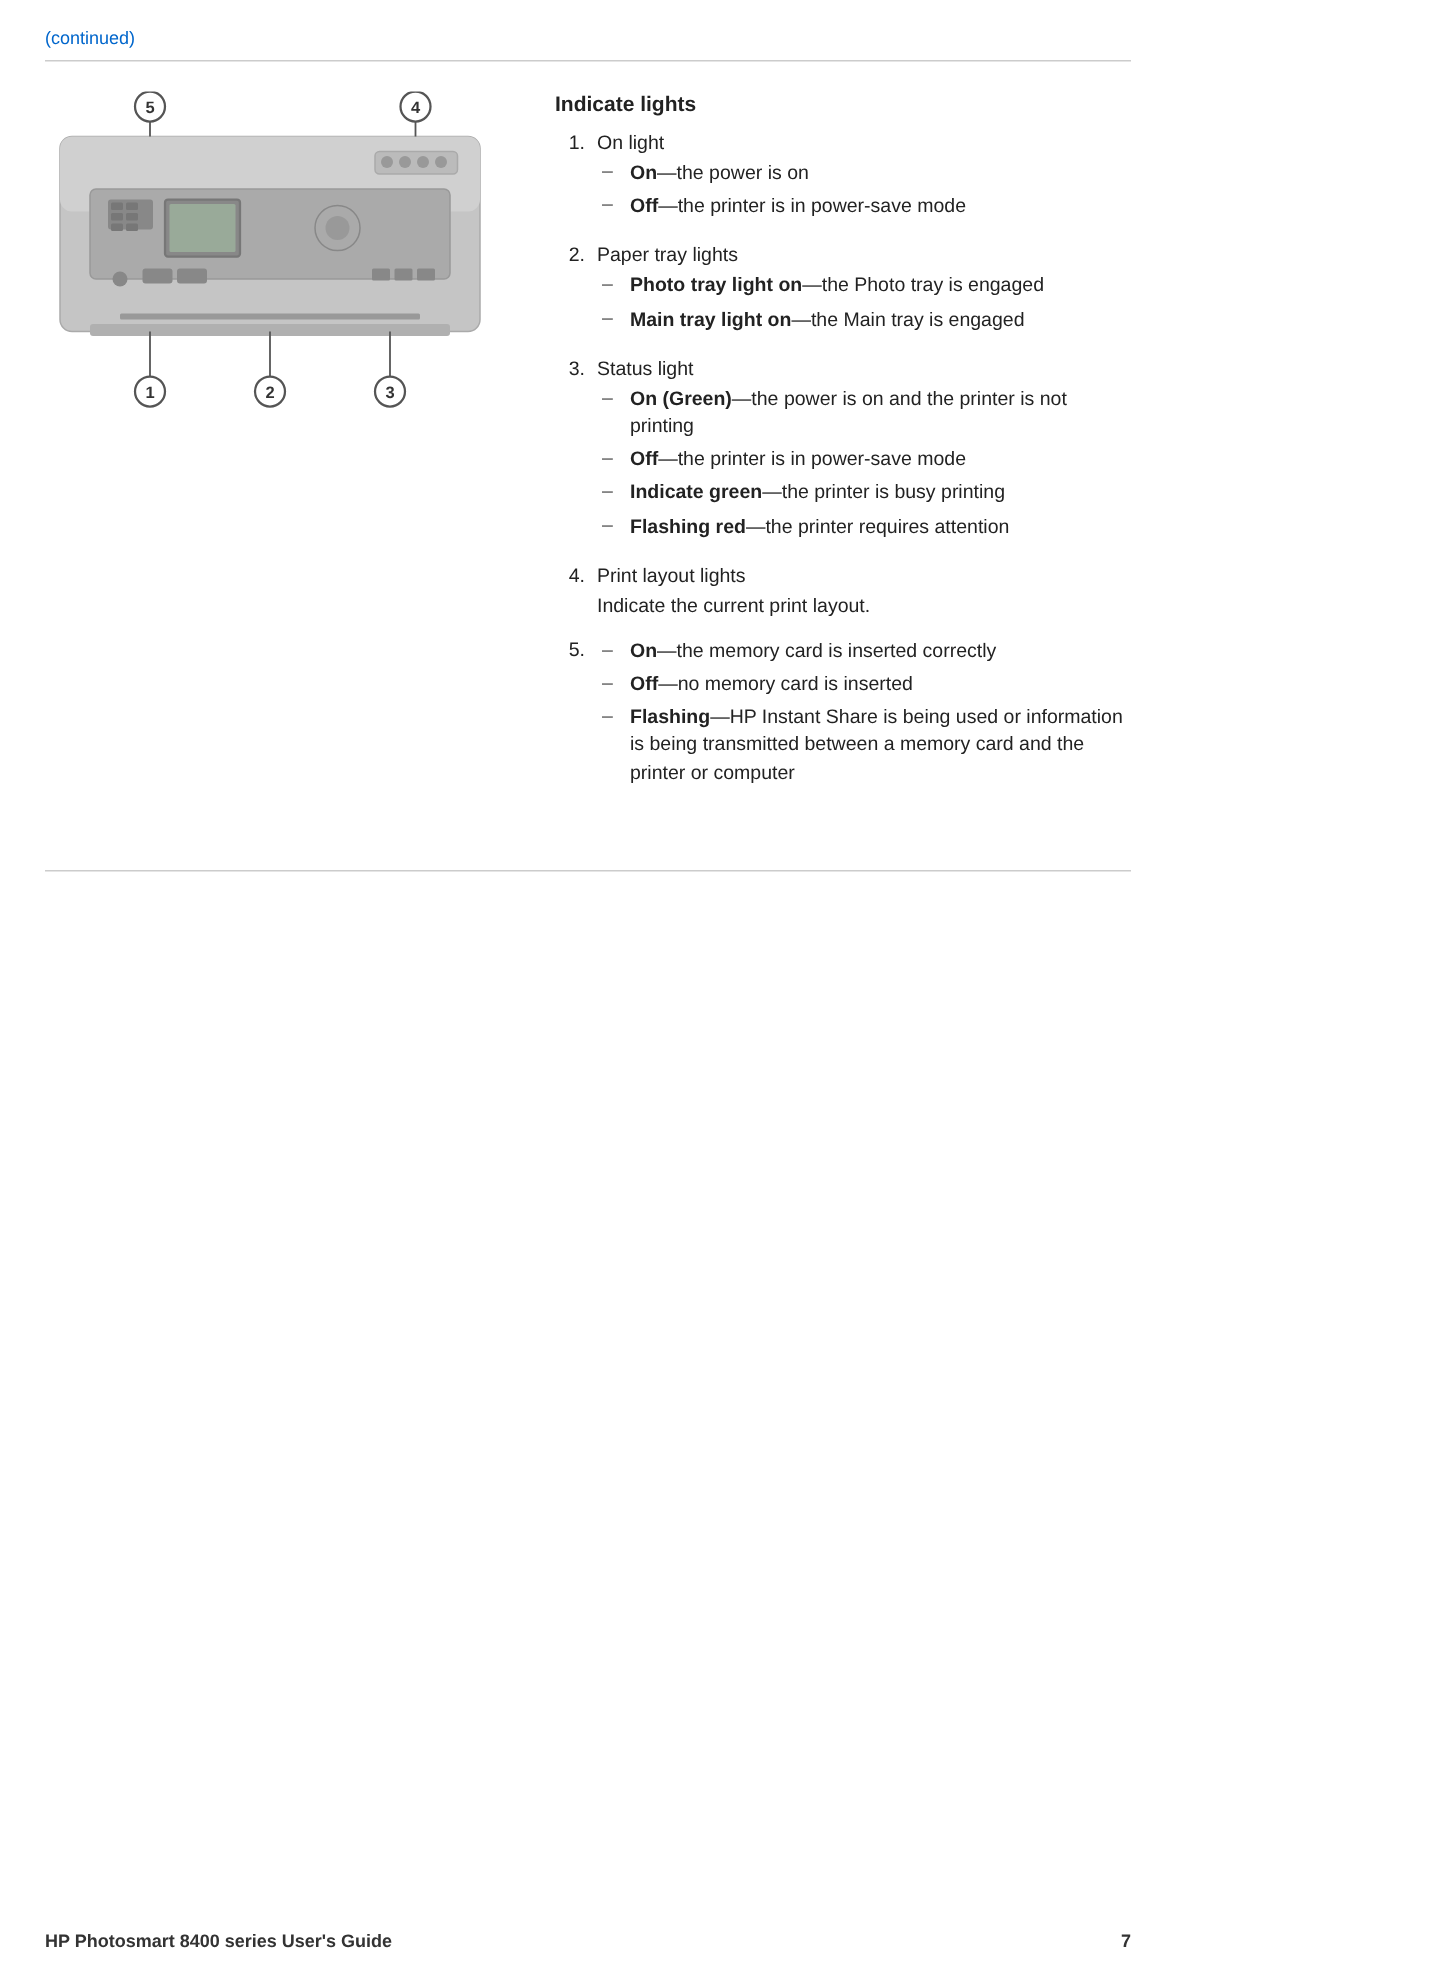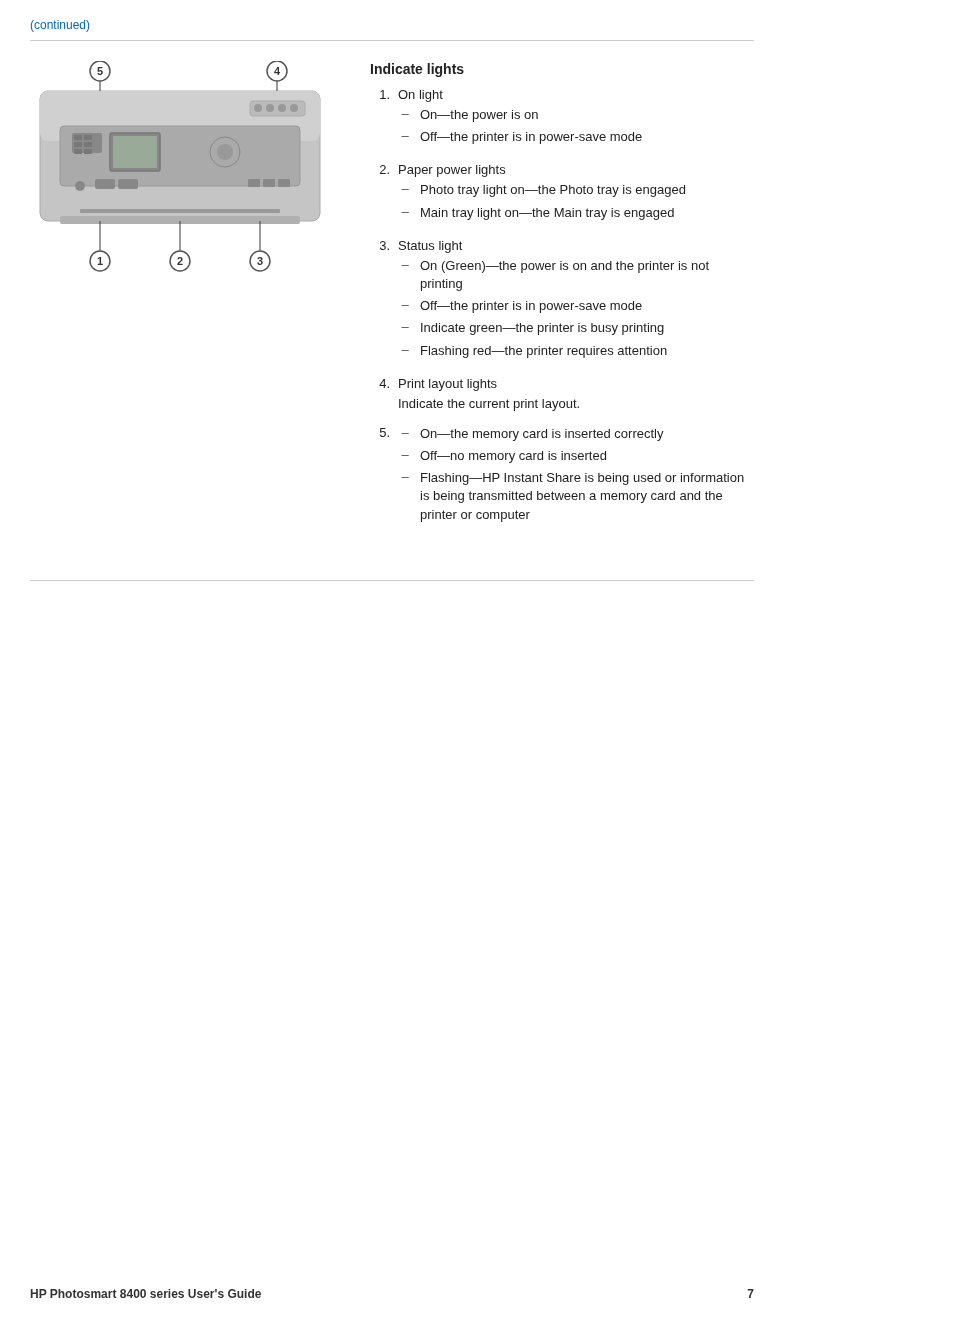--- a/index.html
+++ b/index.html
@@ -106,21 +106,21 @@
       color: #555;
     }
 
     .sub-content {
       flex: 1;
       font-size: 13px;
       line-height: 1.4;
     }
 
     .bold-term {
-      font-weight: normal;
+      font-weight: bold;
     }
 
     .footer {
       position: absolute;
       bottom: 20px;
       left: 30px;
       right: 30px;
       display: flex;
       justify-content: space-between;
       align-items: center;
@@ -241,21 +241,21 @@
                 <span class="sub-dash">–</span>
                 <span class="sub-content"><span class="bold-term">Off</span>—the printer is in power-save mode</span>
               </li>
             </ul>
           </div>
         </li>
 
         <li class="numbered-item">
           <span class="item-number">2.</span>
           <div class="item-content">
-            <div class="item-title">Paper power lights</div>
+            <div class="item-title">Paper tray lights</div>
             <ul class="sub-list">
               <li class="sub-item">
                 <span class="sub-dash">–</span>
                 <span class="sub-content"><span class="bold-term">Photo tray light on</span>—the Photo tray is engaged</span>
               </li>
               <li class="sub-item">
                 <span class="sub-dash">–</span>
                 <span class="sub-content"><span class="bold-term">Main tray light on</span>—the Main tray is engaged</span>
               </li>
             </ul>

